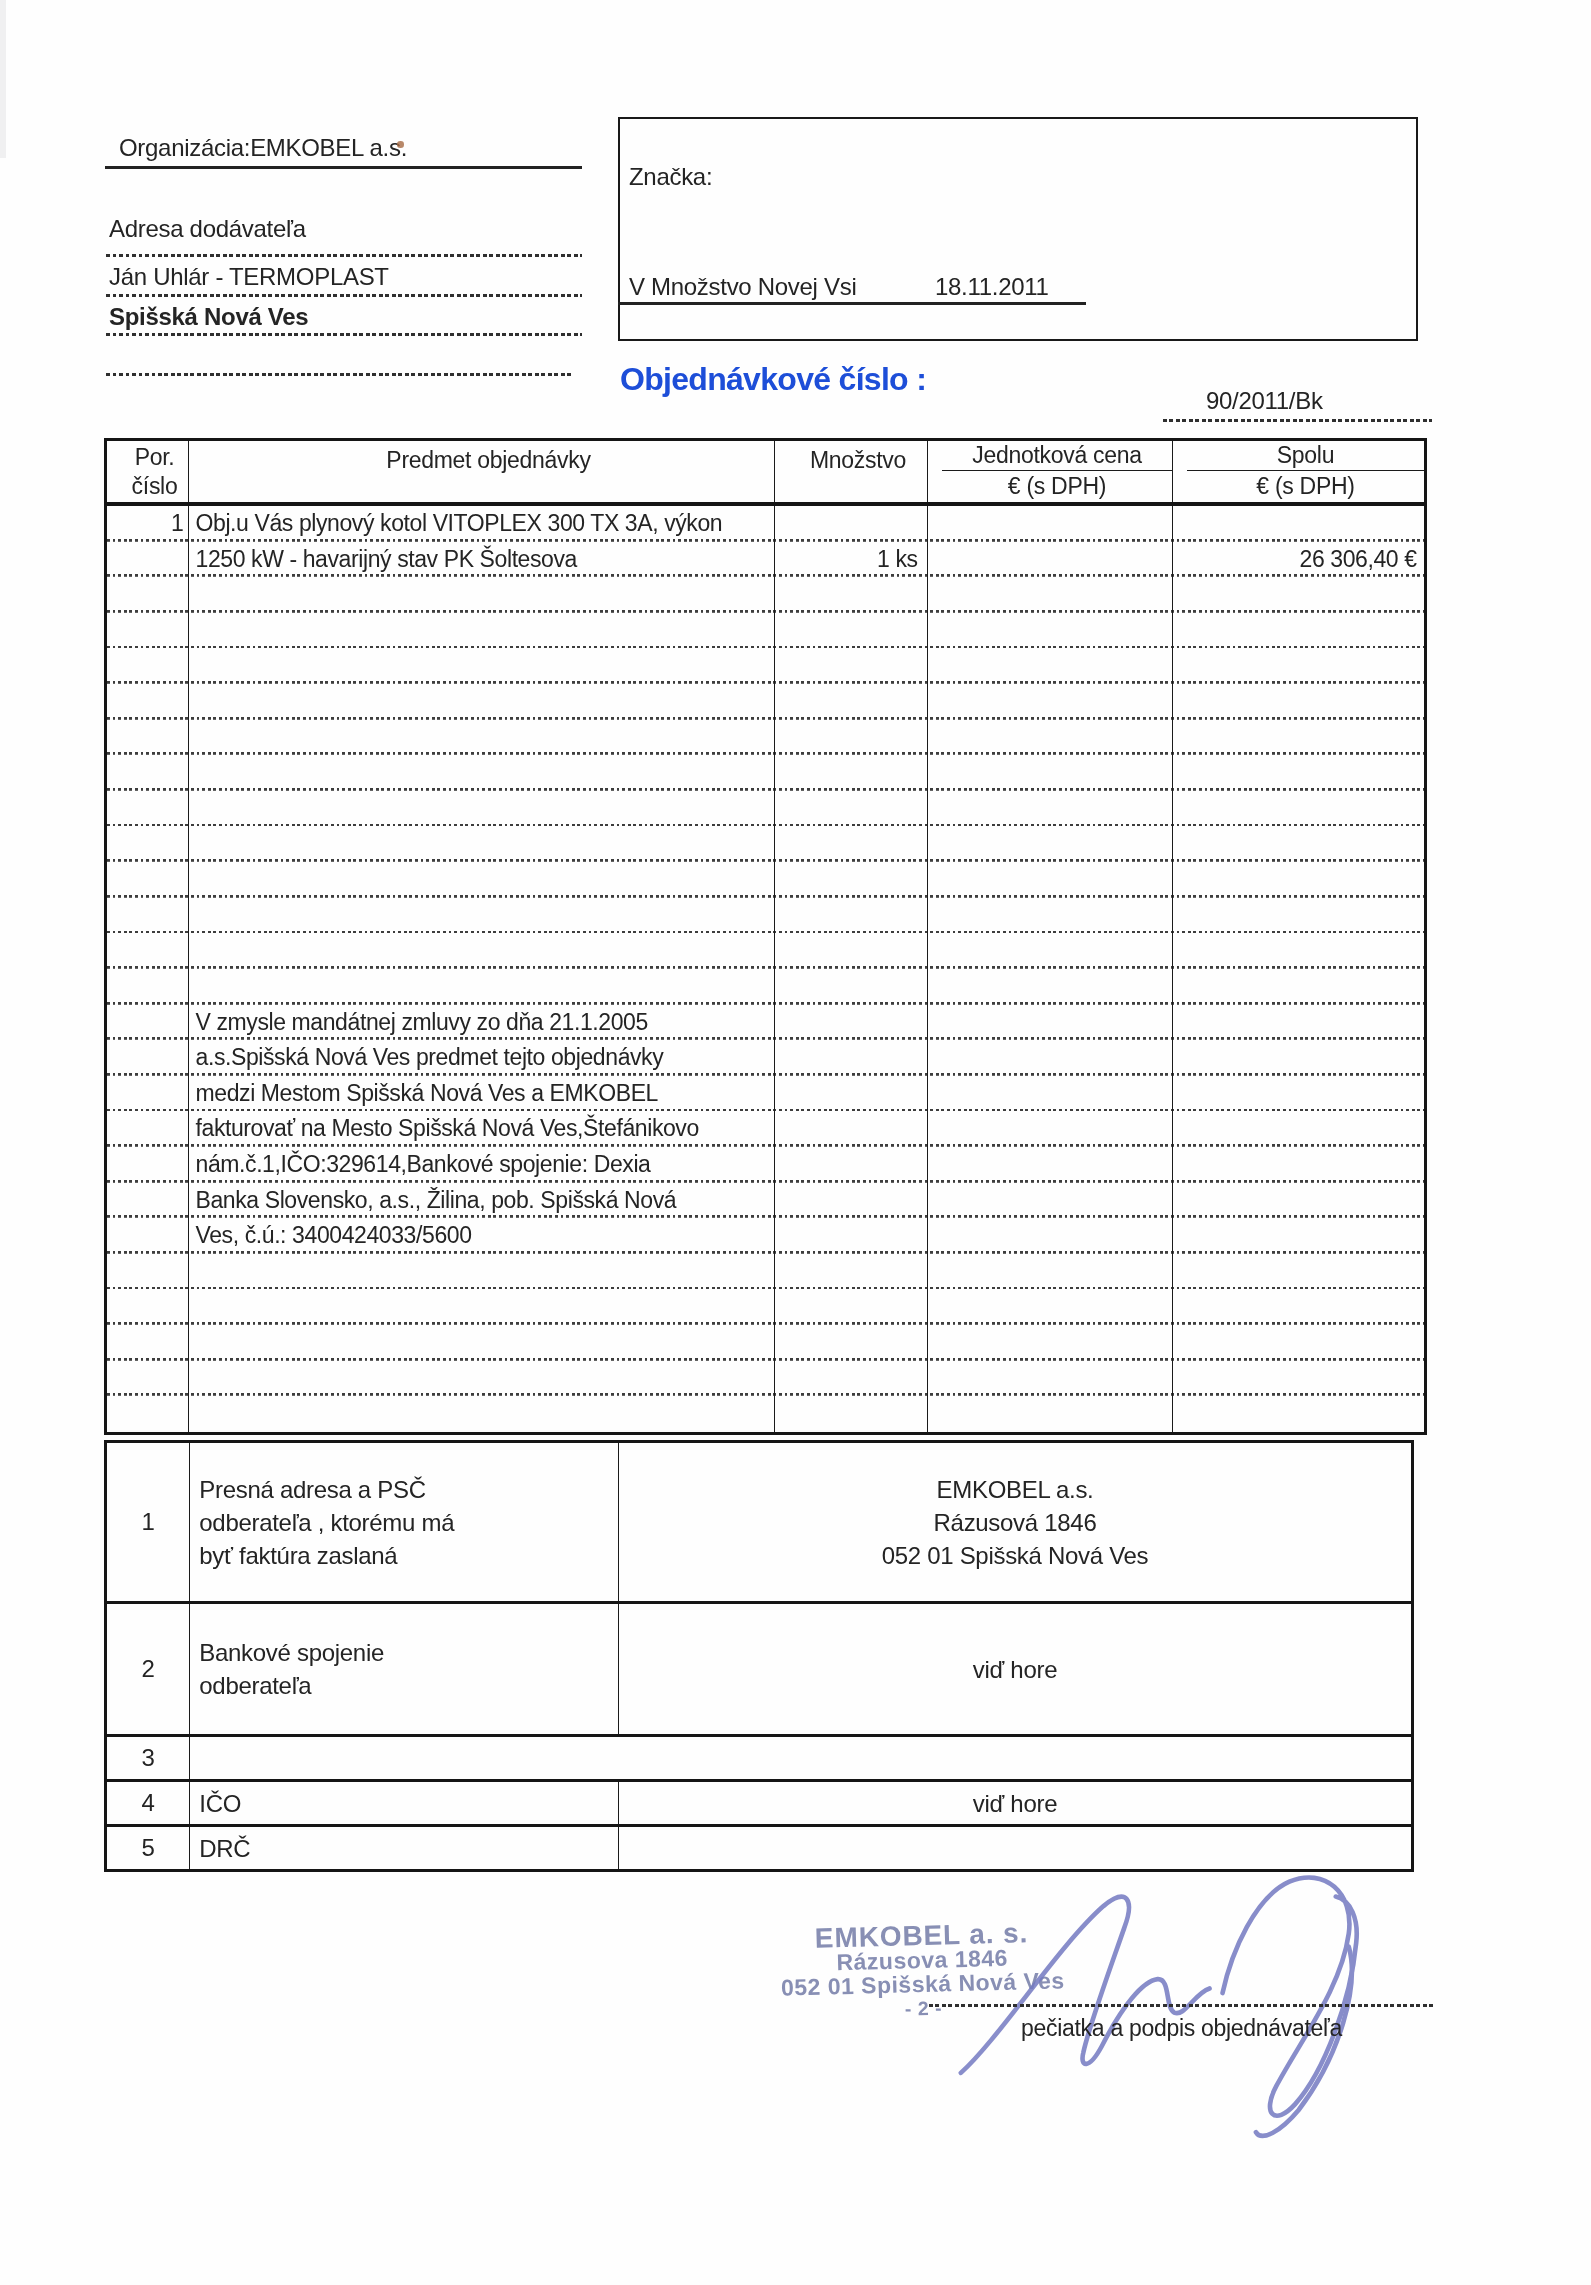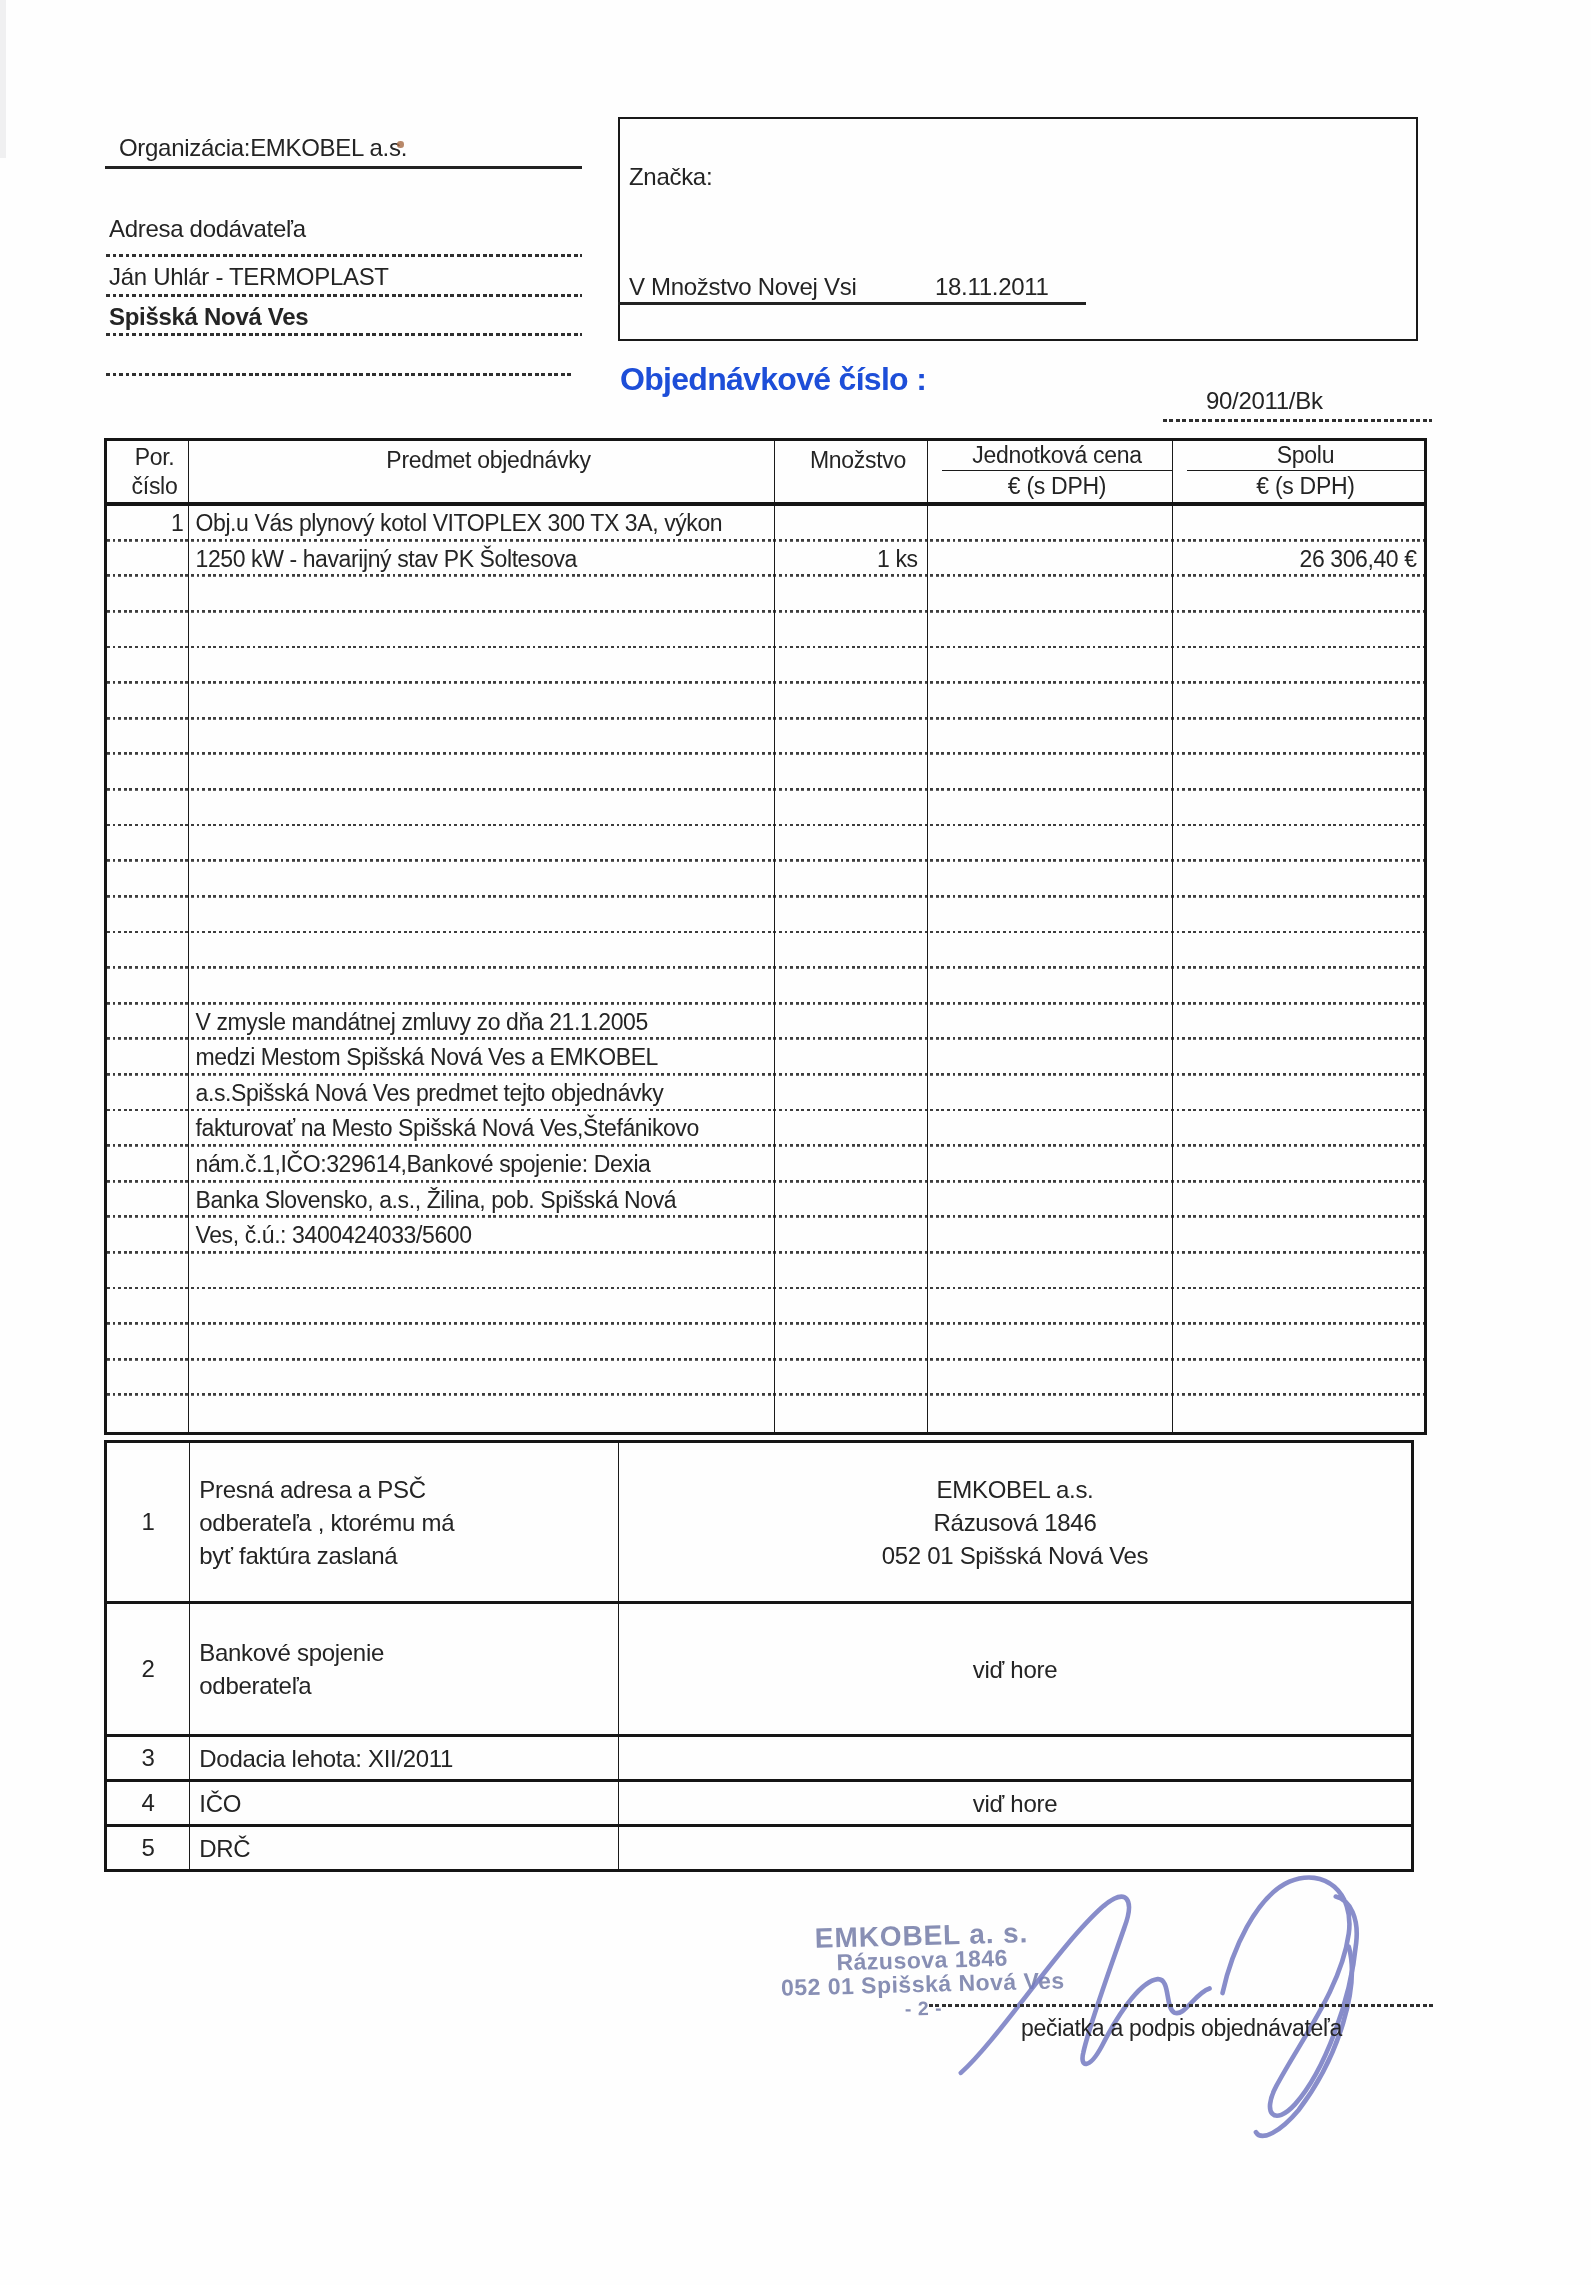--- a/index.html
+++ b/index.html
@@ -206,28 +206,28 @@
       </div>
         <div class="mt-row">
         <div class="mc por"></div>
         <div class="mc pre">V zmysle mandátnej zmluvy zo dňa 21.1.2005</div>
         <div class="mc qty"></div>
         <div class="mc"></div>
         <div class="mc sum last"></div>
       </div>
         <div class="mt-row">
         <div class="mc por"></div>
+        <div class="mc pre">a.s.Spišská Nová Ves predmet tejto objednávky</div>
+        <div class="mc qty"></div>
+        <div class="mc"></div>
+        <div class="mc sum last"></div>
+      </div>
+        <div class="mt-row">
+        <div class="mc por"></div>
         <div class="mc pre">medzi Mestom Spišská Nová Ves a EMKOBEL</div>
-        <div class="mc qty"></div>
-        <div class="mc"></div>
-        <div class="mc sum last"></div>
-      </div>
-        <div class="mt-row">
-        <div class="mc por"></div>
-        <div class="mc pre">a.s.Spišská Nová Ves predmet tejto objednávky</div>
         <div class="mc qty"></div>
         <div class="mc"></div>
         <div class="mc sum last"></div>
       </div>
         <div class="mt-row">
         <div class="mc por"></div>
         <div class="mc pre">fakturovať na Mesto Spišská Nová Ves,Štefánikovo</div>
         <div class="mc qty"></div>
         <div class="mc"></div>
         <div class="mc sum last"></div>
@@ -310,23 +310,20 @@
       <div class="bt-label">
         <span>Bankové spojenie</span>
         <span>odberateľa</span>
       </div>
       <div class="bt-value">
         <span>viď hore</span>
       </div>
     </div>
     <div class="bt-row" style="height:42px;">
       <div class="bt-num">3</div>
-      <div class="bt-label">
-        <span>Dodacia lehota: XII/2011</span>
-      </div>
       <div class="bt-value">
         <span></span>
       </div>
     </div>
     <div class="bt-row" style="height:42px;">
       <div class="bt-num">4</div>
       <div class="bt-label">
         <span>IČO</span>
       </div>
       <div class="bt-value">

